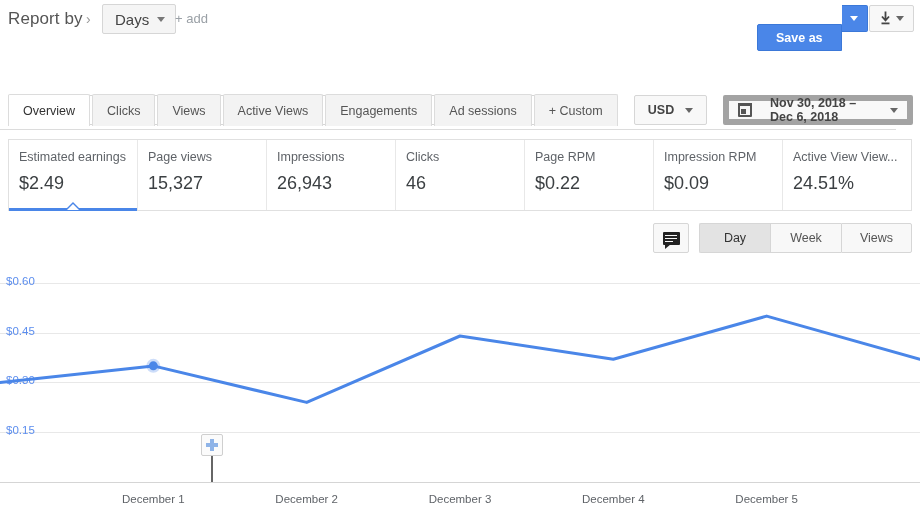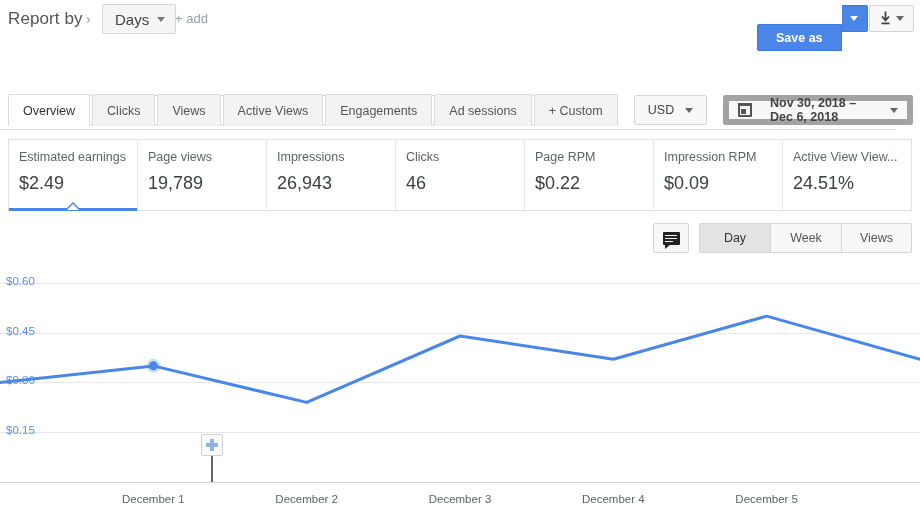--- a/index.html
+++ b/index.html
@@ -76,21 +76,21 @@
   .filter-input {
     position:absolute; left:72px; top:50px; width:497px; height:30px;
     background:#fff; border:1px solid #d6d6d6;
     display:flex; align-items:center; padding-left:10px;
     font-size:13px; color:#b5b9bd; cursor:text;
   }
   .usd-btn {
     position:absolute; left:634px; top:50px; width:73px; height:30px;
     background:#f8f8f8; border:1px solid #d6d6d6; border-radius:2px;
     display:flex; align-items:center; justify-content:center; gap:11px;
-    font-size:12.5px; color:#444; font-weight:normal; cursor:pointer;
+    font-size:12.5px; color:#444; font-weight:bold; cursor:pointer;
   }
   .date-btn {
     position:absolute; left:723px; top:50px; width:190px; height:30px;
     background:#f8f8f8; border:6px solid #a3a3a3; border-radius:2px;
     display:flex; align-items:center; gap:18px; padding:0 9px;
     font-size:12.5px; color:#444; font-weight:bold; cursor:pointer;
   }
   .cal-icon { width:14px; height:14px; position:relative; flex:none; }
   .cal-icon .frame { position:absolute; inset:0; border:2px solid #555; border-radius:1px; }
   .cal-icon .bar { position:absolute; left:0; top:0; right:0; height:3px; background:#555; }
@@ -275,21 +275,21 @@
   </div>
 
   <div class="cards" id="cards-host">
       <div class="card active">
         <div class="m-label">Estimated earnings</div>
         <div class="m-value">$2.49</div>
         <div class="notch"></div>
       </div>
       <div class="card">
         <div class="m-label">Page views</div>
-        <div class="m-value">19,789</div>
+        <div class="m-value">15,327</div>
       </div>
       <div class="card">
         <div class="m-label">Impressions</div>
         <div class="m-value">26,943</div>
       </div>
       <div class="card">
         <div class="m-label">Clicks</div>
         <div class="m-value">46</div>
       </div>
       <div class="card">

